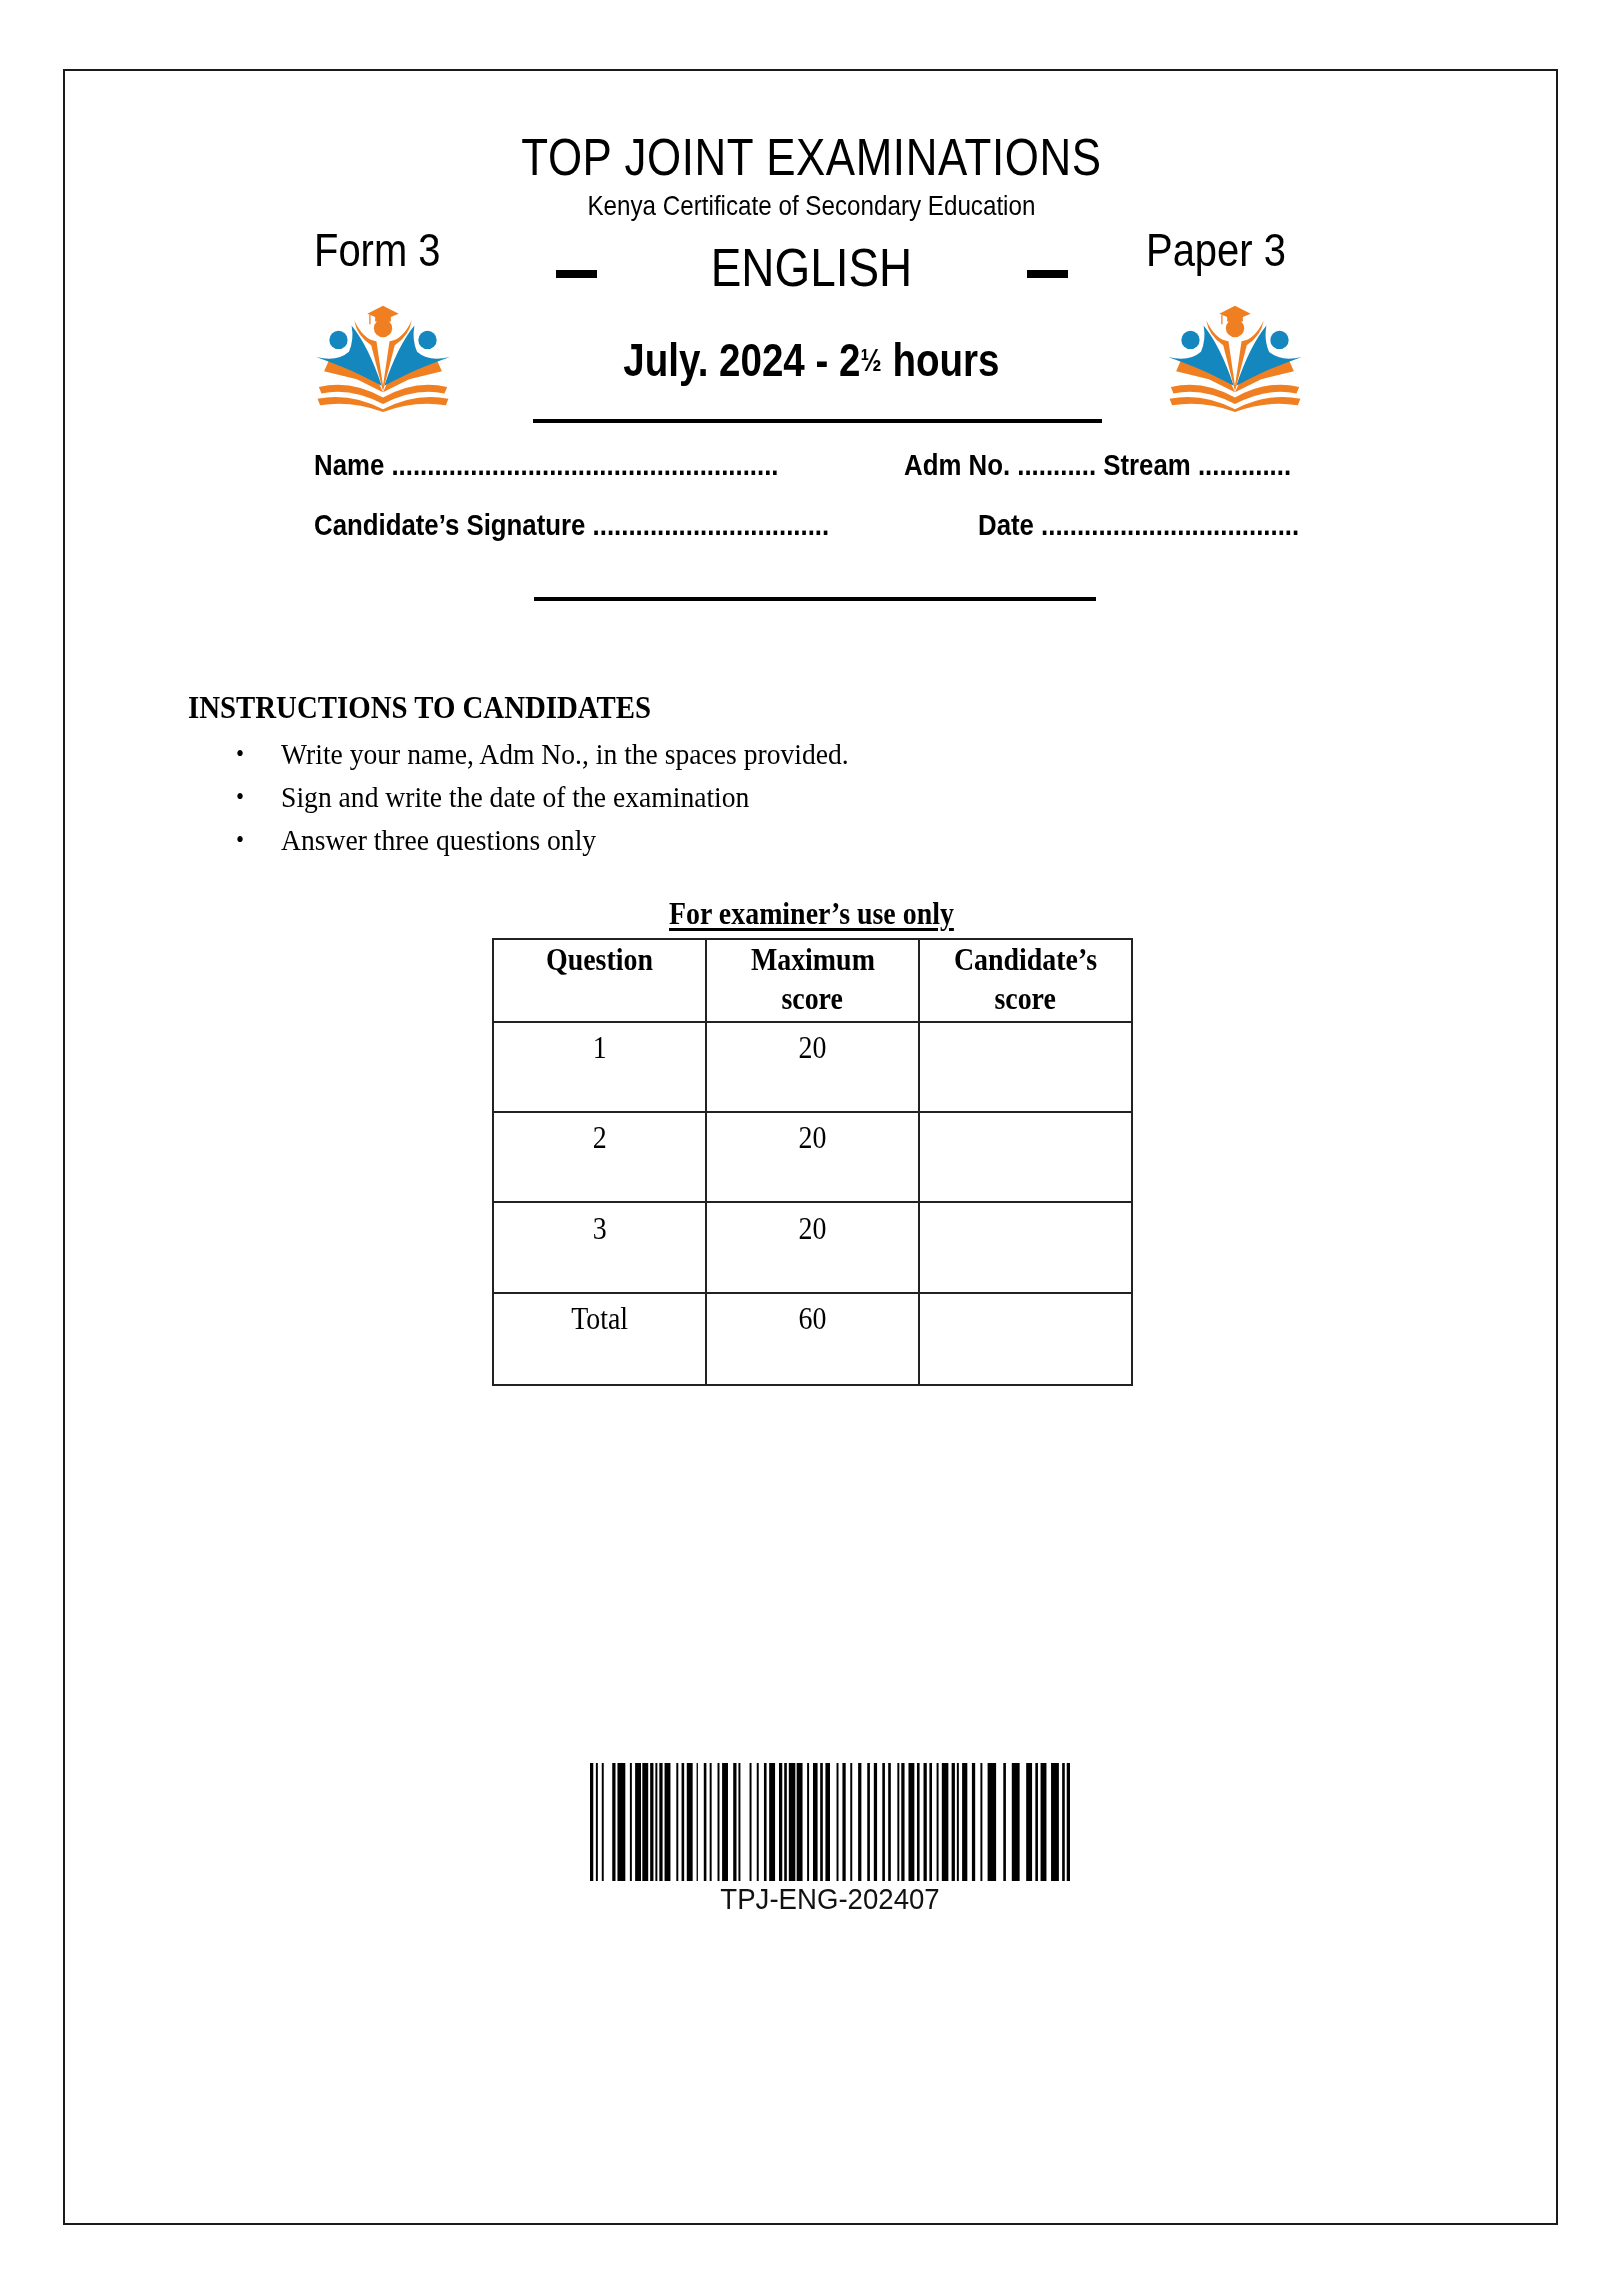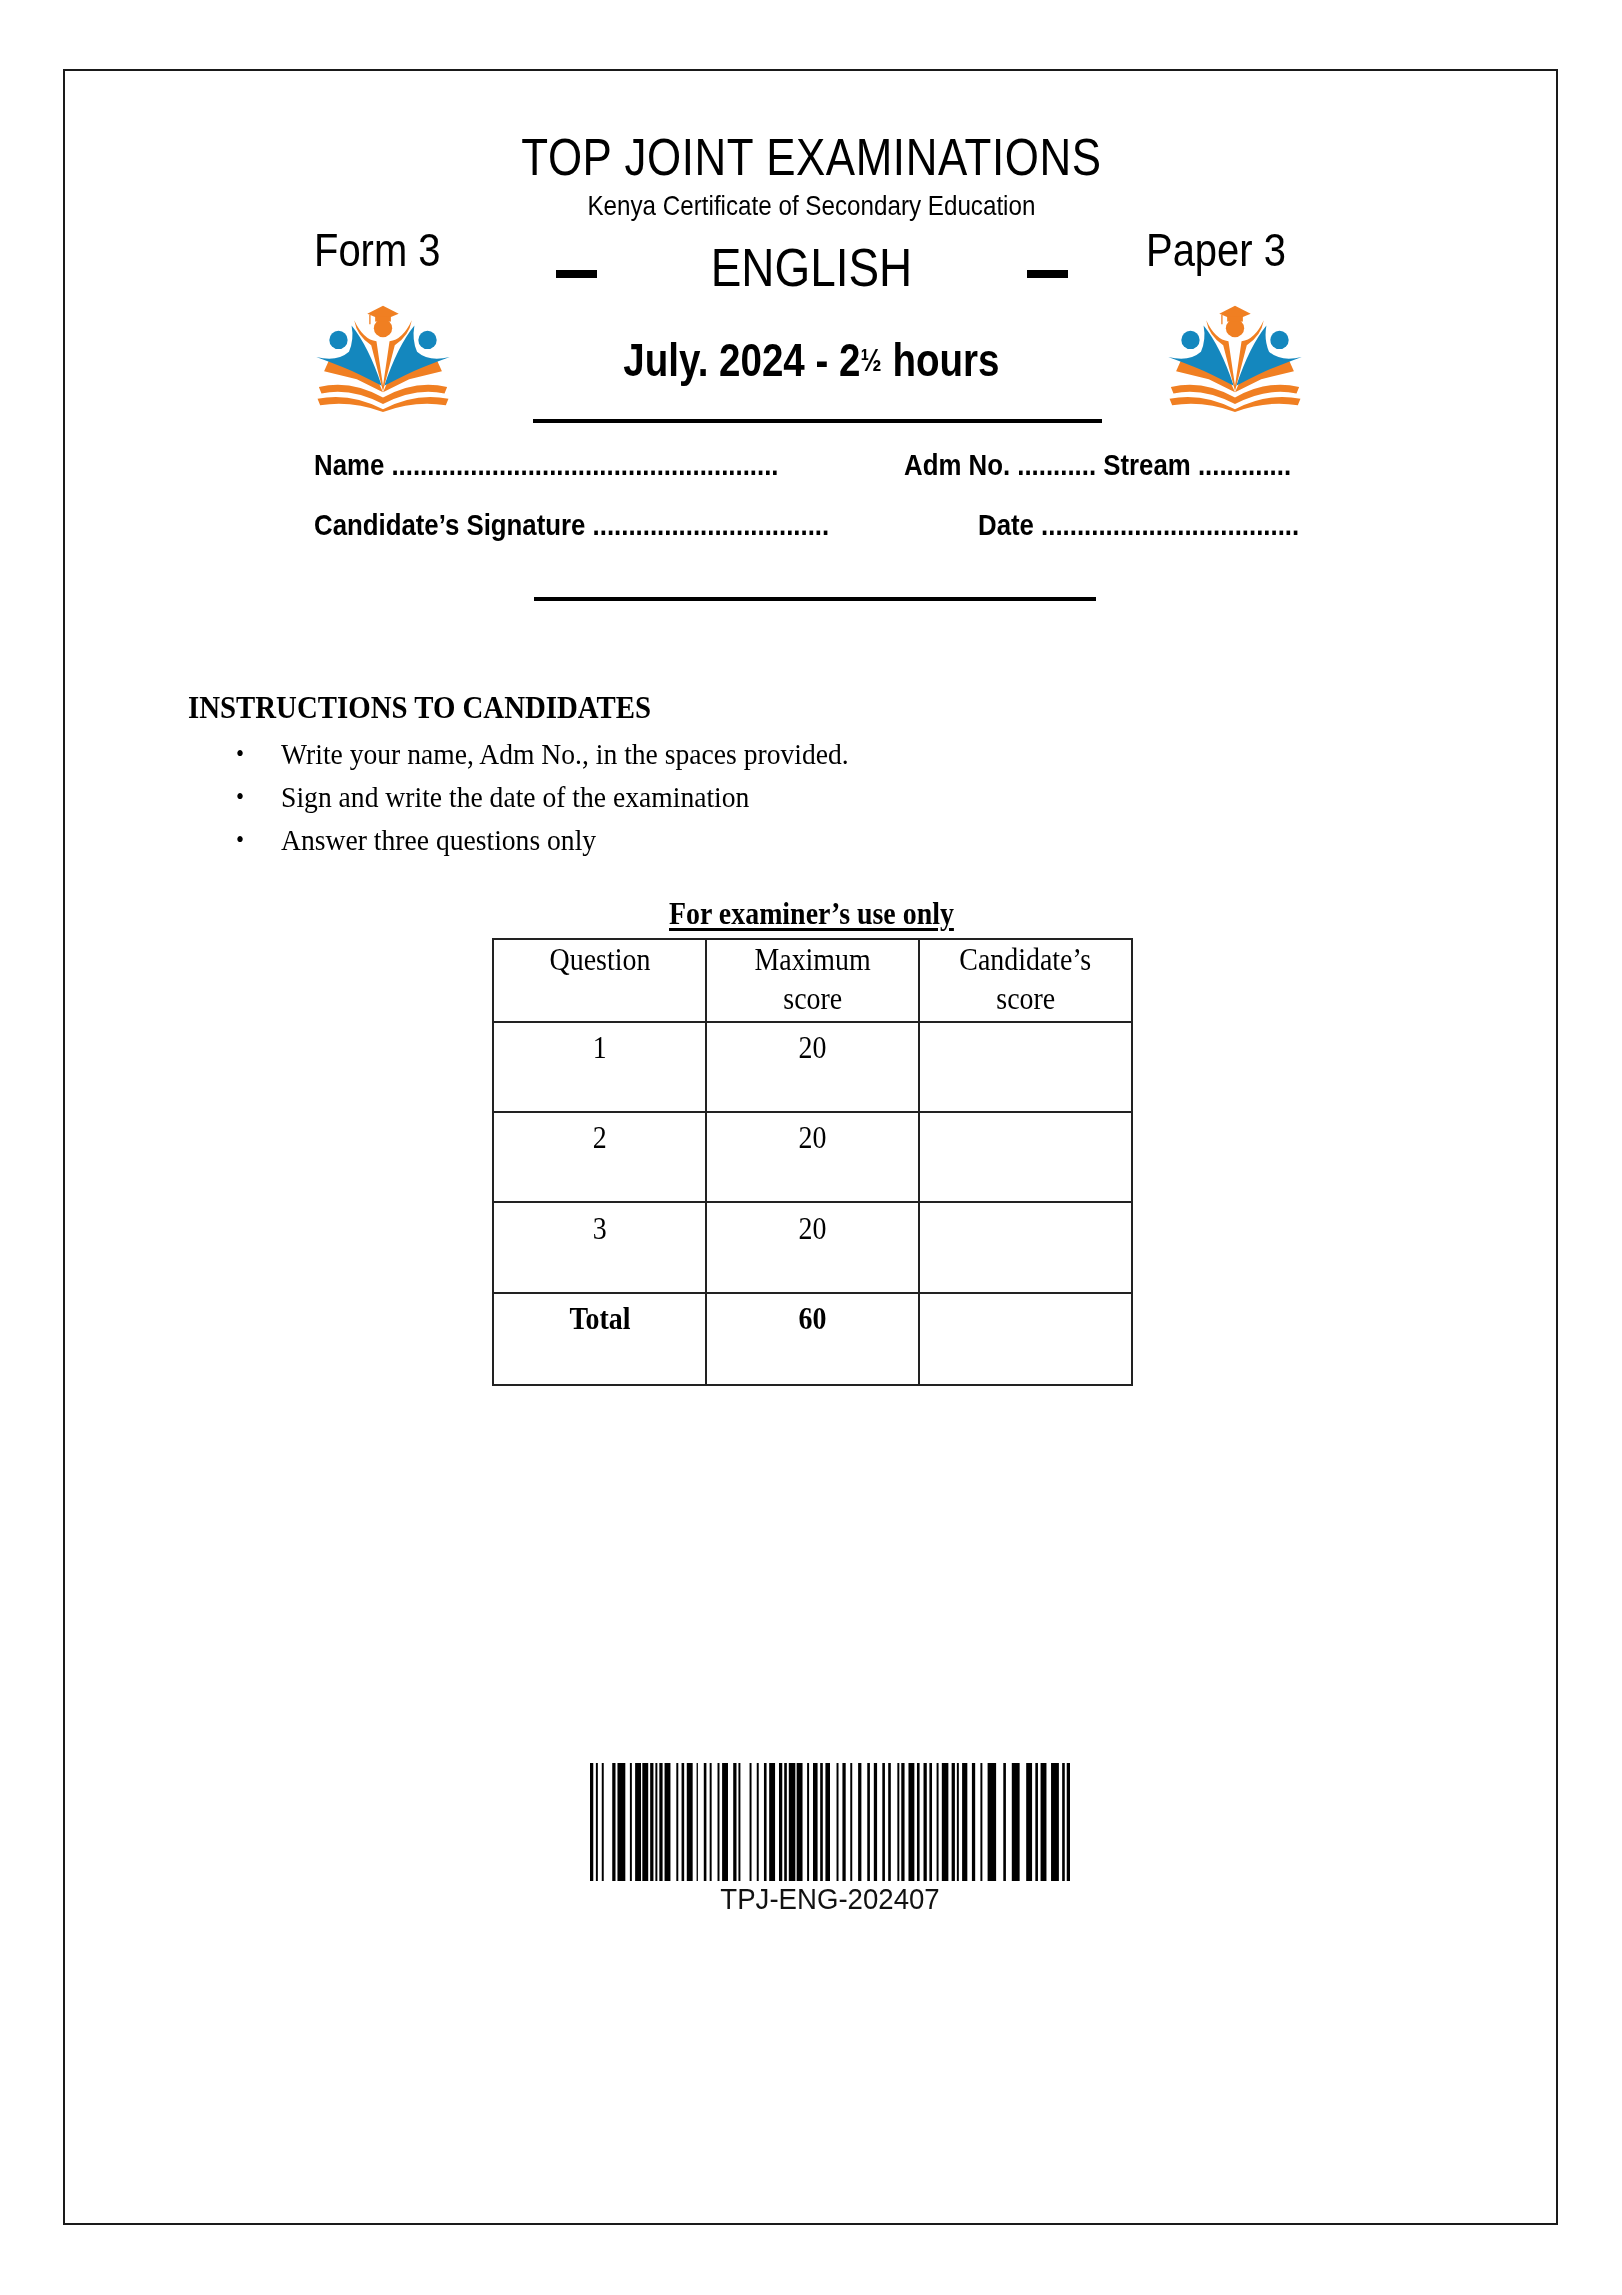--- a/index.html
+++ b/index.html
@@ -36,23 +36,23 @@
   .field-adm { left:904px; top:448px; }
 
   .instructions-heading { left:188px; top:690px; font-size:31px; font-weight:bold; transform:scaleX(0.93); transform-origin:0 0; }
   .instr-list { left:236px; top:732px; margin:0; padding:0; list-style:none; }
   .instr-list li { position:relative; font-size:30px; line-height:43px; padding-left:49px; transform:scaleX(0.92); transform-origin:0 0; }
   .instr-list li .bullet { position:absolute; left:0; top:0; font-size:25px; }
 
   .table-caption { left:492px; width:639px; top:896px; text-align:center; font-size:31px; font-weight:bold; text-decoration:underline; text-decoration-thickness:2.6px; text-underline-offset:3.9px; transform:scaleX(0.9); transform-origin:319px 0; }
   .score-table { left:492px; top:938px; border-collapse:collapse; }
   .score-table td, .score-table th { border:2px solid #222; width:211px; text-align:center; vertical-align:top; font-size:31px; line-height:39px; padding:0; }
-  .score-table th { height:81px; font-weight:normal;margin-left:36px; }
+  .score-table th { height:81px; font-weight:bold;margin-left:36px; }
   .score-table td { height:83px; padding-top:5.2px; font-weight:normal; }
-  .score-table tr.total-row td { font-weight:bold; height:85px; }
+  .score-table tr.total-row td { font-weight:normal; height:85px; }
   .cell-text { display:inline-block; transform:scaleX(0.9); }
 
   .barcode { left:590px; top:1763px; width:480px; height:118px; }
   .barcode-text { left:590px; width:480px; top:1882px; text-align:center; font-size:30px; color:#111; transform:scaleX(0.92); transform-origin:240px 0; }
 </style>
 </head>
 <body>
 
 <div class="page-border"></div>
 

